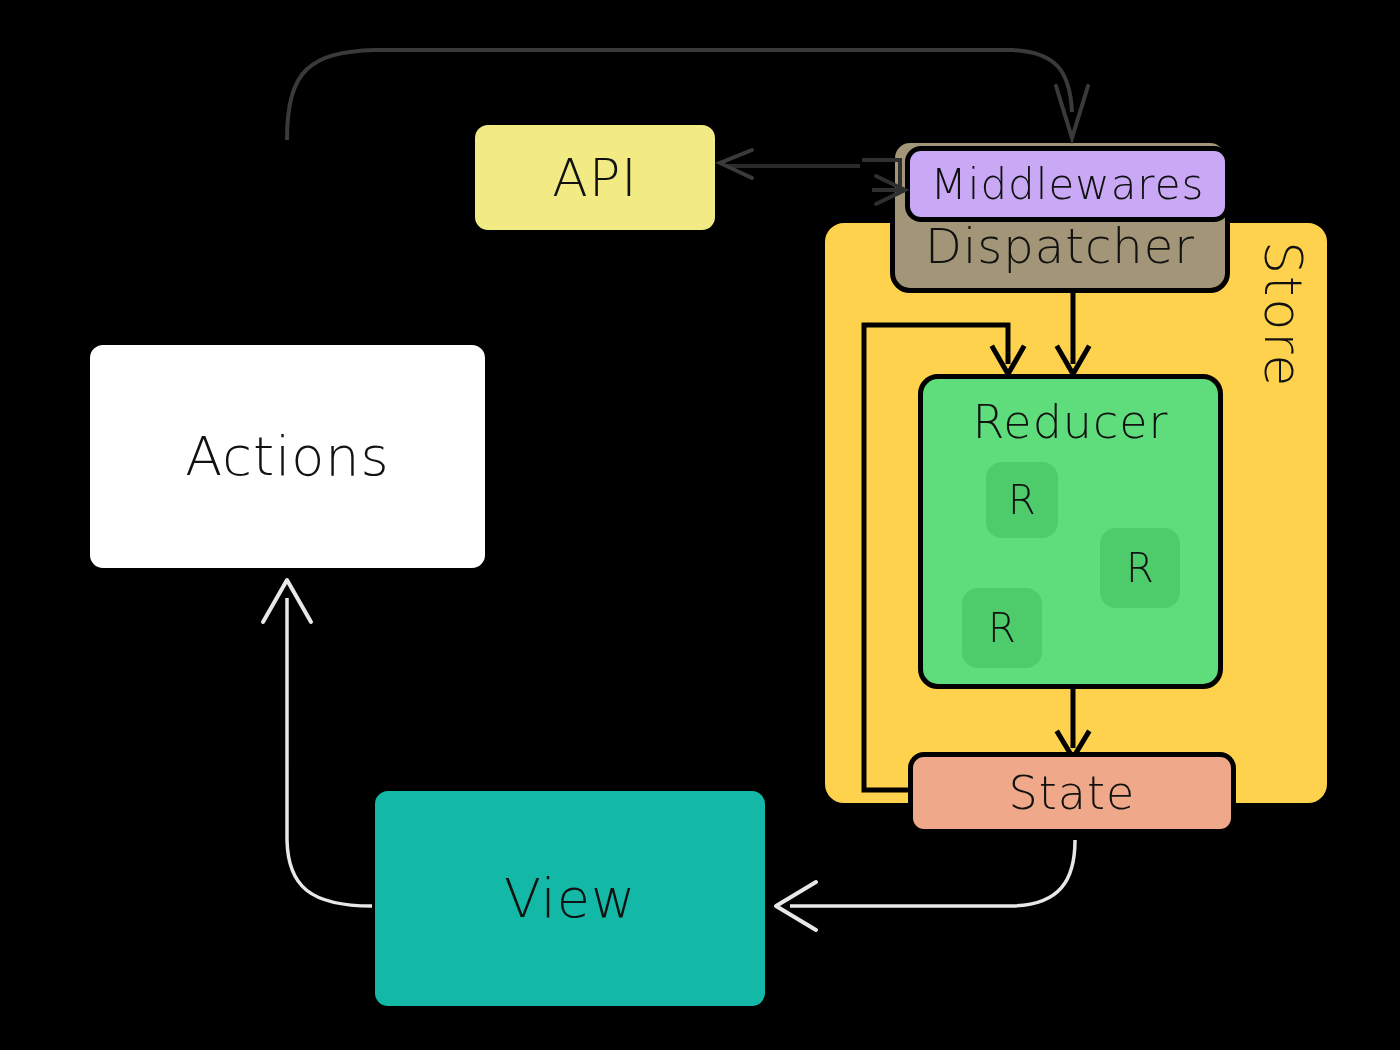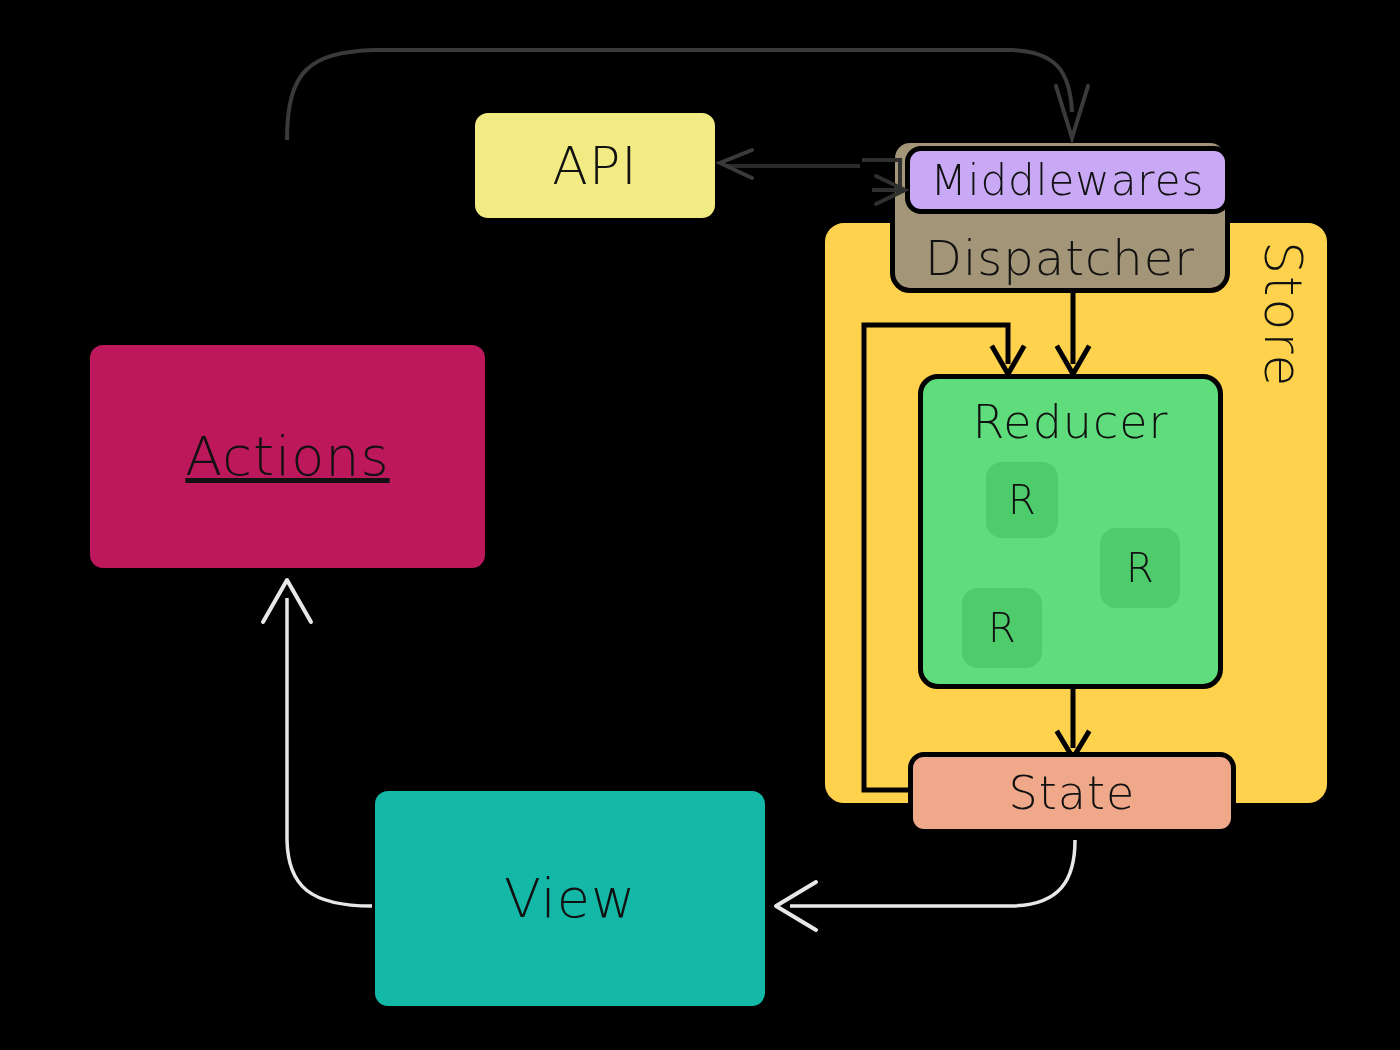--- a/index.html
+++ b/index.html
@@ -29,30 +29,29 @@
     letter-spacing: 1px;
     z-index: 5;
   }
   .node-label {
     pointer-events: none;
     white-space: nowrap;
   }
 
   
   #node-api {
-    left: 470px; top: 108px; width: 250px; height: 115px;
+    left: 470px; top: 120px; width: 250px; height: 115px;
     background: #F2EB83;
     font-size: 52px;
     z-index: 6;
   }
   #node-actions {
     left: 85px; top: 340px; width: 405px; height: 233px;
-    background: #be185d;
+    background: #ffffff;
     font-size: 54px;
-    text-decoration: underline;
   }
   #node-view {
     left: 370px; top: 786px; width: 400px; height: 225px;
     background: #14b8a6;
     font-size: 54px;
   }
   #node-store {
     left: 820px; top: 218px; width: 512px; height: 590px;
     background: #FFD24D;
     border-radius: 24px;
@@ -69,24 +68,24 @@
   #node-dispatcher {
     left: 890px; top: 138px; width: 340px; height: 155px;
     background: #A29578;
     border-radius: 20px;
     align-items: flex-end;
     justify-content: center;
     z-index: 7;
   }
   #dispatcher-label {
     font-size: 48px;
-    margin-bottom: 2px;
+    margin-bottom: 14px;
   }
   #node-middlewares {
-    left: 905px; top: 146px; width: 325px; height: 68px;
+    left: 905px; top: 146px; width: 325px; height: 76px;
     background: #C9A9F5;
     border-radius: 16px;
     border-width: 5px;
     font-size: 42px;
     z-index: 9;
   }
   #node-reducer {
     left: 918px; top: 374px; width: 305px; height: 315px;
     background: #5FDC7C;
     border-radius: 20px;

